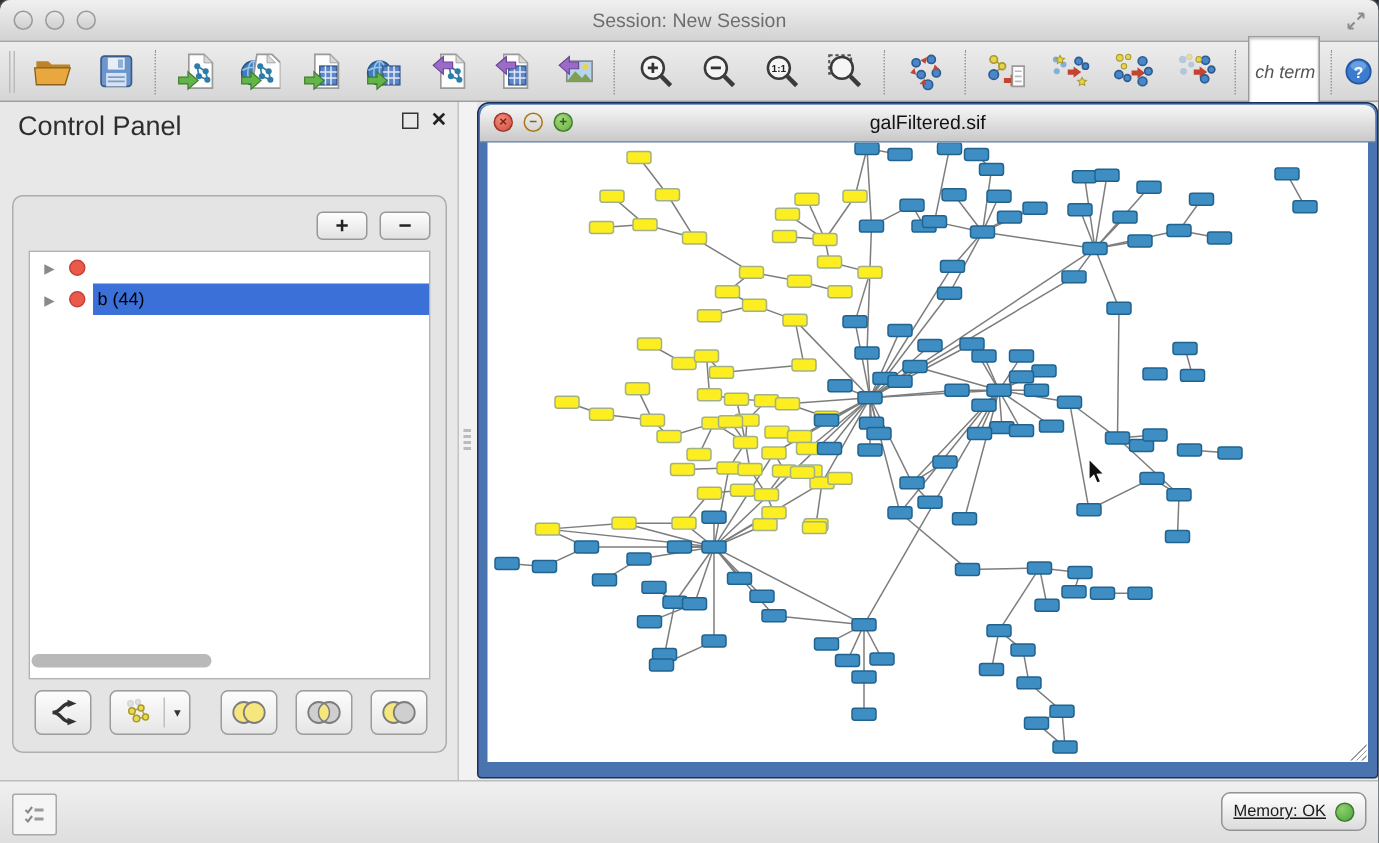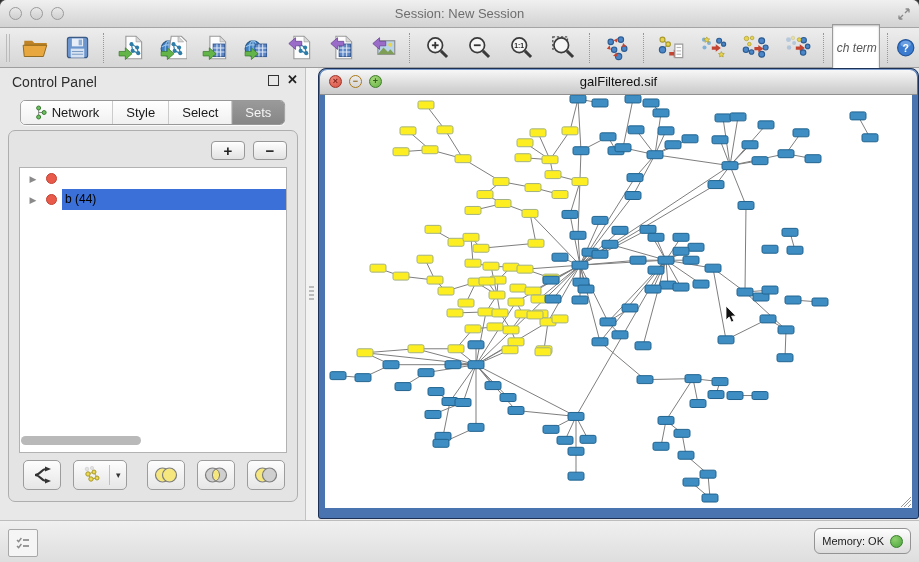--- a/index.html
+++ b/index.html
@@ -19,21 +19,21 @@
   .tbtn{width:38px;height:34px;border:none;background:transparent;border-radius:4px;display:flex;align-items:center;justify-content:center;padding:0;}
   .tbtn svg{width:27px;height:27px;}
   .searchbox{width:56px;height:22px;background:#fff;border:1px solid #9a9a9a;box-shadow:inset 0 1px 2px #bbb;display:flex;align-items:center;justify-content:flex-end;overflow:hidden;padding:12px 2px;}
   .searchbox span{font-style:italic;font-size:12px;color:#555;white-space:nowrap;}
   .helpbtn{width:26px;height:26px;border:none;background:transparent;padding:0;display:flex;align-items:center;justify-content:center;}
   
   .main{position:absolute;left:0;top:68px;width:100%;height:452px;display:flex;}
   
   .cp{position:relative;width:306px;height:100%;background:#e8e8e8;border-right:1px solid #c2c2c2;box-sizing:border-box;}
   .cphead{position:absolute;left:0;top:0;width:100%;height:28px;}
-  .cptitle{position:absolute;left:12px;top:6px;font-size:14px;color:#2e2e2e;}
+  .cptitle{position:absolute;left:12px;top:6px;font-size:18px;color:#2e2e2e;}
   .cpfloat{position:absolute;right:26px;top:7px;width:11px;height:11px;border:1.5px solid #333;box-sizing:border-box;}
   .cpclose{position:absolute;right:7px;top:4px;font-size:13px;font-weight:bold;color:#222;}
   .tabbar{position:absolute;left:50%;transform:translateX(-50%);top:32px;display:flex;height:23px;background:#fff;border:1px solid #989898;border-radius:5px;overflow:hidden;box-shadow:0 1px 0 #fafafa;}
   .tab{display:flex;align-items:center;gap:5px;padding:0 13px;font-size:13px;color:#1a1a1a;border-right:1px solid #c4c4c4;background:linear-gradient(#fff,#f0f0f0);}
   .tab:last-child{border-right:none;}
   .tab.sel{background:linear-gradient(#9a9a9a,#868686);color:#f5f5f5;}
   .tab svg{width:13px;height:15px;}
   .cpbox{position:absolute;left:8px;top:62px;width:290px;height:372px;background:#e4e4e4;border:1px solid #aeaeae;border-radius:7px;box-sizing:border-box;}
   .pmrow{position:absolute;right:10px;top:10px;display:flex;gap:8px;}
   .pmbtn{width:34px;height:19px;border:1px solid #989898;border-radius:4px;background:linear-gradient(#fefefe,#e2e2e2);font-size:15px;font-weight:bold;color:#222;line-height:15px;text-align:center;padding:0;}
@@ -66,21 +66,21 @@
   .fl.grn{background:radial-gradient(circle at 35% 30%,#a5d77a,#66b344);border:1px solid #417d2a;color:#2f5e1d;}
   .canvas{position:absolute;left:6px;right:6px;top:26px;bottom:10px;background:#fff;overflow:hidden;}
   .canvas svg.graph{position:absolute;left:0;top:0;width:100%;height:100%;}
   .grip{position:absolute;right:1px;bottom:1px;width:13px;height:13px;background:
     linear-gradient(135deg,transparent 0 58%,#9a9a9a 58% 62%,transparent 62% 72%,#9a9a9a 72% 76%,transparent 76% 86%,#9a9a9a 86% 90%,transparent 90%);}
   
   .statusbar{position:absolute;left:0;bottom:0;width:100%;height:42px;background:linear-gradient(#f0f0f0,#dedede);border-top:1px solid #bdbdbd;box-sizing:border-box;}
   .taskbtn{position:absolute;left:8px;top:8px;width:28px;height:26px;border:1px solid #a8a8a8;background:#f5f5f5;border-radius:2px;display:flex;align-items:center;justify-content:center;}
   .taskbtn svg{width:16px;height:14px;}
   .membtn{position:absolute;right:8px;top:7px;height:24px;border:1px solid #939393;border-radius:6px;background:linear-gradient(#fefefe,#dcdcdc);display:flex;align-items:center;gap:6px;padding:0 7px;}
-  .membtn span{font-size:11px;color:#1a1a1a;}
+  .membtn span{font-size:11px;color:#1a1a1a;text-decoration:underline;}
   .memdot{width:13px;height:13px;border-radius:50%;background:radial-gradient(circle at 35% 30%,#8ed06e,#4ba53c);border:1px solid #3a7d2c;box-sizing:border-box;}
 </style>
 </head>
 <body>
 
 <div class="win">
 
   <div class="titlebar">
     <div class="lights">
       <span class="tl"></span>
@@ -377,41 +377,20 @@
   </div>
 
   <div class="main">
 
     <div class="cp">
       <div class="cphead">
         <span class="cptitle">Control Panel</span>
         <span class="cpfloat"></span>
         <span class="cpclose">✕</span>
       </div>
-      <div class="tabbar" id="cp-tabs">
-          <div class="tab">
-            <svg viewBox="0 0 13 15">
-              <line x1="4.5" y1="3" x2="4.5" y2="12" stroke="#8a8a8a" stroke-width="1"></line>
-              <line x1="4.5" y1="7.5" x2="9.5" y2="7.5" stroke="#8a8a8a" stroke-width="1"></line>
-              <circle cx="4.5" cy="3" r="2" fill="#6abf5e" stroke="#3e7d36"></circle>
-              <circle cx="4.5" cy="12" r="2" fill="#6abf5e" stroke="#3e7d36"></circle>
-              <circle cx="10" cy="7.5" r="2" fill="#6abf5e" stroke="#3e7d36"></circle>
-            </svg>
-            <span>Network</span>
-          </div>
-          <div class="tab">
-            <span>Style</span>
-          </div>
-          <div class="tab">
-            <span>Select</span>
-          </div>
-          <div class="tab sel">
-            <span>Sets</span>
-          </div>
-        </div>
       <div class="cpbox">
         <div class="pmrow">
           <button class="pmbtn">+</button>
           <button class="pmbtn">−</button>
         </div>
         <div class="setlist" id="set-list">
             <div class="setrow sel">
               <span class="tri">▶</span>
               <span class="dot"></span>
             </div>

